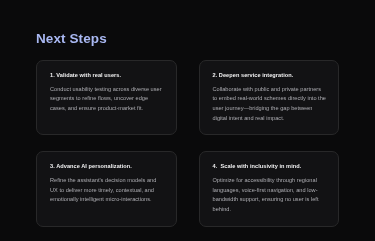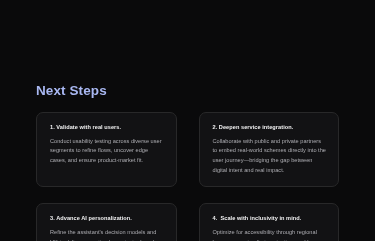--- a/index.html
+++ b/index.html
@@ -14,21 +14,21 @@
     overflow: hidden;
     position: relative;
   }
   .slide {
     position: absolute;
     left: 0;
     top: 0;
     width: 375px;
     height: 241px;
     box-sizing: border-box;
-    padding: 84px 36px 0 36px;
+    padding: 32px 36px 0 36px;
   }
   .slide-title {
     font-size: 13.5px;
     font-weight: bold;
     color: #a9b8f2;
     letter-spacing: 0.1px;
     margin: 0 0 13px 0;
     line-height: 1.1;
   }
   .card-grid {

